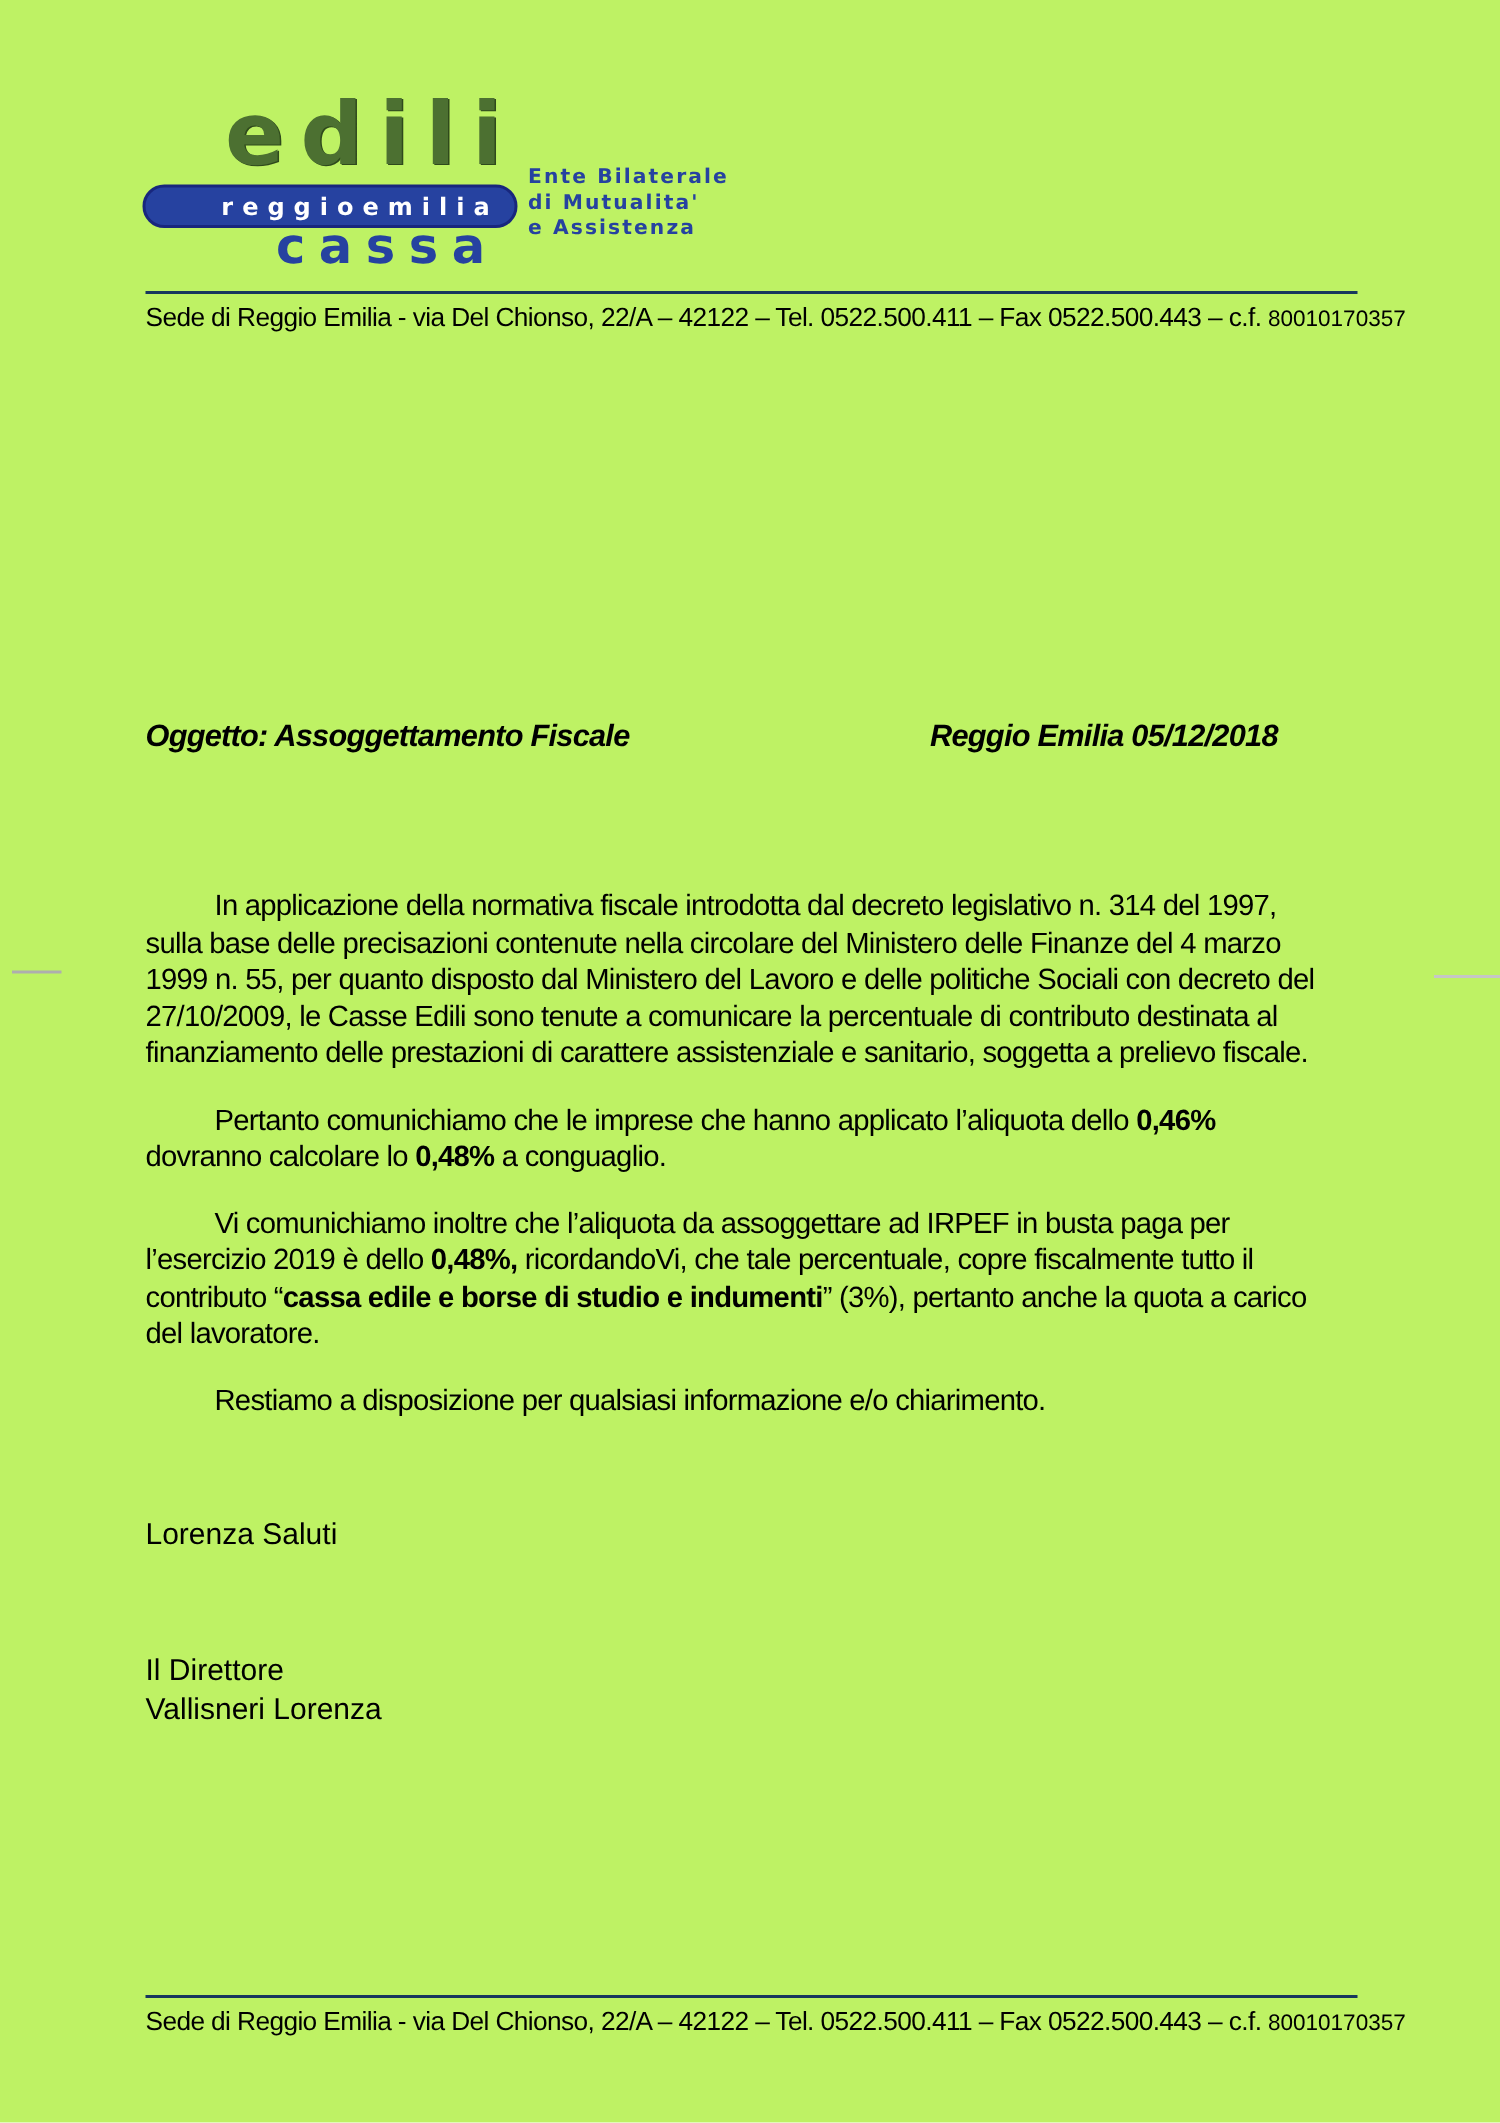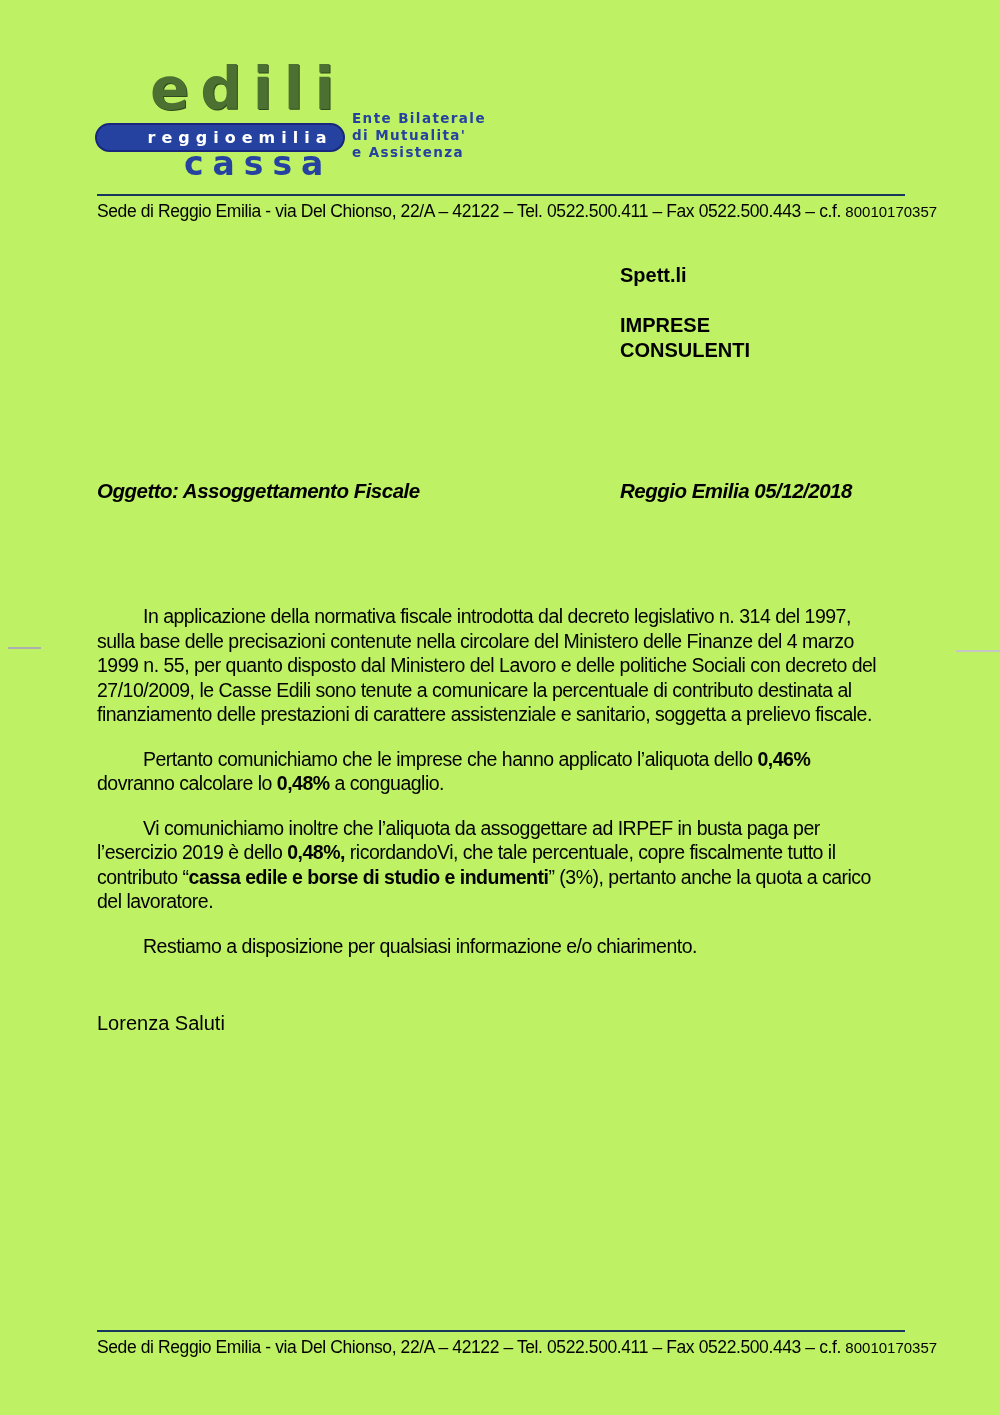--- a/index.html
+++ b/index.html
@@ -61,21 +61,21 @@
     font-size:20.5px; letter-spacing:-0.5px; white-space:nowrap;
   }
   .subject-left { left:97px; }
   .subject-right { left:620px; }
 
   
   .body-text {
     position:absolute; left:97px; top:588px; width:786px;
     font-size:19.5px; line-height:24.5px; letter-spacing:-0.5px;
   }
-  .body-text p { margin:16px 0 20px 0; text-indent:46px; }
+  .body-text p { margin:4px 0 20px 0; text-indent:46px; }
   .b { font-weight:bold; }
 
   
   .distinti  { position:absolute; left:97px; top:1012px; font-size:20px; }
   .signature { position:absolute; left:97px; top:1101px; font-size:20px; line-height:26px; }
 
   
   .fold-left  { position:absolute; left:8px;  top:647px; width:33px; height:2px; background:#aeaeae; }
   .fold-right { position:absolute; left:956px; top:650px; width:44px; height:2px; background:#c6c6c6; }
 </style>
@@ -93,37 +93,36 @@
     <div class="logo-tagline">
       <div>Ente Bilaterale</div>
       <div>di Mutualita'</div>
       <div>e Assistenza</div>
     </div>
   </div>
 
   <div class="rule rule-top"></div>
   <div class="addr addr-top"><span>Sede di Reggio Emilia - via Del Chionso, 22/A – 42122 – Tel. 0522.500.411 – Fax 0522.500.443 – c.f. </span><span class="cf">80010170357</span></div>
 
-  <div class="recipient">
-    <div class="spett">Spett.li</div>
-    <div class="rline">IMPRESE</div>
-    <div class="rline">CONSULENTI</div>
-  </div>
 
   <div class="subject-left">Oggetto: Assoggettamento Fiscale</div>
   <div class="subject-right">Reggio Emilia 05/12/2018</div>
 
   <div class="body-text">
     <p><span>In applicazione della normativa fiscale introdotta dal decreto legislativo n. 314 del 1997, sulla base delle precisazioni contenute nella circolare del Ministero delle Finanze del 4 marzo 1999 n. 55, per quanto disposto dal Ministero del Lavoro e delle politiche Sociali con decreto del 27/10/2009, le Casse Edili sono tenute a comunicare la percentuale di contributo destinata al finanziamento delle prestazioni di carattere assistenziale e sanitario, soggetta a prelievo fiscale.</span></p>
     <p><span>Pertanto comunichiamo che le imprese che hanno applicato l’aliquota dello </span><span class="b">0,46%</span><span> dovranno calcolare lo </span><span class="b">0,48%</span><span> a conguaglio.</span></p>
     <p><span>Vi comunichiamo inoltre che l’aliquota da assoggettare ad IRPEF in busta paga per l’esercizio 2019 è dello </span><span class="b">0,48%,</span><span> ricordandoVi, che tale percentuale, copre fiscalmente tutto il contributo “</span><span class="b">cassa edile e borse di studio e indumenti</span><span>” (3%), pertanto anche la quota a carico del lavoratore.</span></p>
     <p><span>Restiamo a disposizione per qualsiasi informazione e/o chiarimento.</span></p>
   </div>
 
   <div class="distinti">Lorenza Saluti</div>
+  <div class="signature">
+    <div>Il Direttore</div>
+    <div>Vallisneri Lorenza</div>
+  </div>
 
   <div class="fold-left"></div>
   <div class="fold-right"></div>
 
   <div class="rule rule-bottom"></div>
   <div class="addr addr-bottom"><span>Sede di Reggio Emilia - via Del Chionso, 22/A – 42122 – Tel. 0522.500.411 – Fax 0522.500.443 – c.f. </span><span class="cf">80010170357</span></div>
 
 </div>
 
 </body></html>

